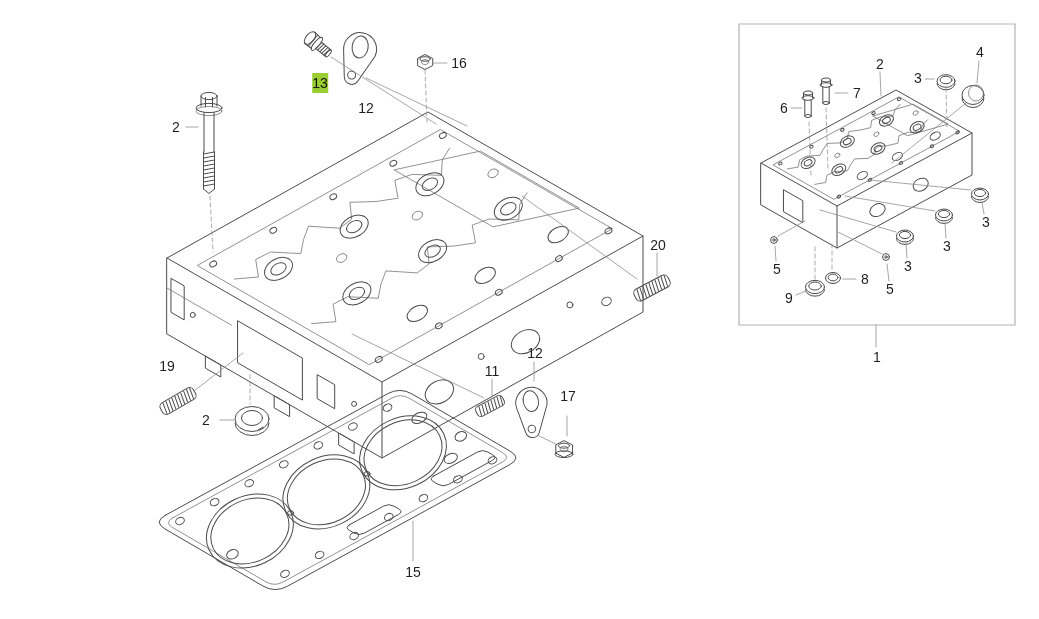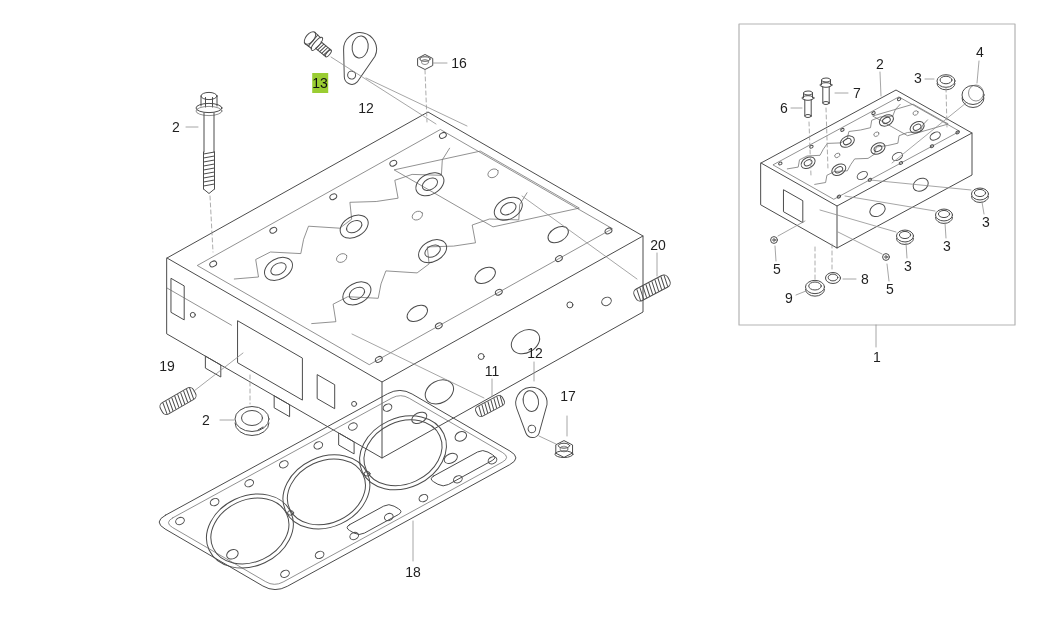--- a/index.html
+++ b/index.html
@@ -356,21 +356,21 @@
       <div class="callout hl" style="left: 320px; top: 83px;">13</div>
       <div class="callout" style="left: 366px; top: 108px;">12</div>
       <div class="callout" style="left: 459px; top: 63px;">16</div>
       <div class="callout" style="left: 176px; top: 127px;">2</div>
       <div class="callout" style="left: 658px; top: 245px;">20</div>
       <div class="callout" style="left: 167px; top: 366px;">19</div>
       <div class="callout" style="left: 206px; top: 420px;">2</div>
       <div class="callout" style="left: 492px; top: 371px; text-align: right;">11</div>
       <div class="callout" style="left: 535px; top: 353px;">12</div>
       <div class="callout" style="left: 568px; top: 396px;">17</div>
-      <div class="callout" style="left: 413px; top: 572px;">18</div>
+      <div class="callout" style="left: 413px; top: 572px;">15</div>
       <div class="callout" style="left: 784px; top: 108px;">6</div>
       <div class="callout" style="left: 857px; top: 93px;">7</div>
       <div class="callout" style="left: 880px; top: 64px;">2</div>
       <div class="callout" style="left: 918px; top: 78px;">3</div>
       <div class="callout" style="left: 980px; top: 52px;">4</div>
       <div class="callout" style="left: 986px; top: 222px;">3</div>
       <div class="callout" style="left: 947px; top: 246px;">3</div>
       <div class="callout" style="left: 908px; top: 266px;">3</div>
       <div class="callout" style="left: 777px; top: 269px;">5</div>
       <div class="callout" style="left: 789px; top: 298px;">9</div>

